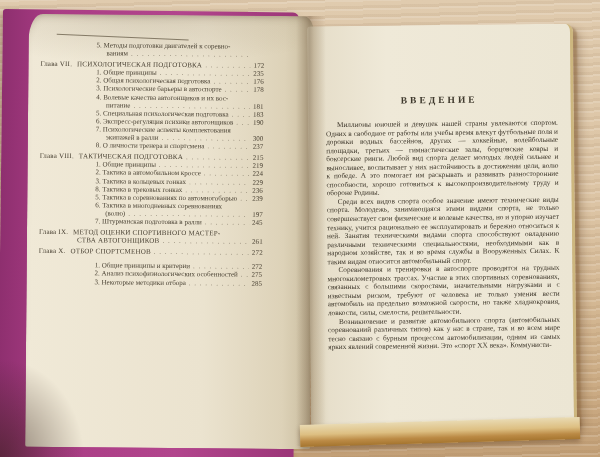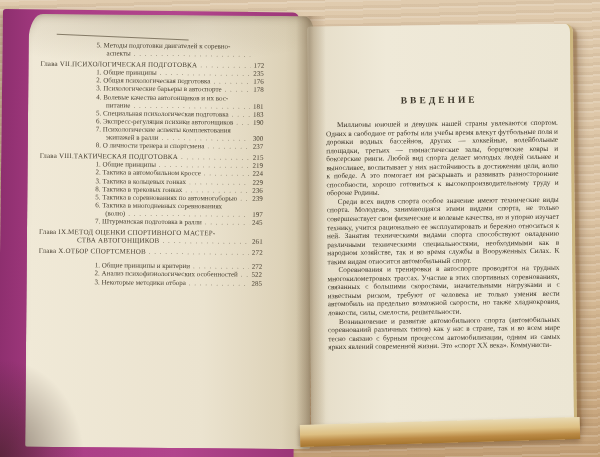--- a/index.html
+++ b/index.html
@@ -44,21 +44,21 @@
     box-shadow:0 3px 5px rgba(80,50,25,.4);}
 
   .page-rule{position:absolute;left:28px;top:22px;width:132px;height:1px;
     background:rgba(100,90,70,.75);transform:rotate(2deg);}
 
   
   .toc{position:absolute;left:10px;right:40px;top:27px;
        font-size:7px;line-height:8.1px;color:#4a4234;}
   .toc-row{display:flex;align-items:baseline;}
   .toc-row.chapter{margin-top:3px;padding-left:2px;letter-spacing:.2px;}
-  .toc-row.chapter .chap-prefix{flex:none;}
+  .toc-row.chapter .chap-prefix{flex:none;margin-right:5px;}
   .toc-row.item{padding-left:58px;}
   .toc-row.cont{padding-left:68px;}
   .toc-row.chapcont{padding-left:40px;letter-spacing:.2px;}
   .toc-row.gap{margin-top:6px;}
   .toc-label{white-space:nowrap;}
   .toc-dots{flex:1;overflow:hidden;white-space:nowrap;margin:0 3px;color:#6d6352;letter-spacing:1px;}
   .toc-dots::after{content:". . . . . . . . . . . . . . . . . . . . . .";}
   .toc-dots.hidden{visibility:hidden;}
   .toc-page{flex:none;width:20px;}
 
@@ -80,21 +80,21 @@
     <div class="page-rule"></div>
     <div class="toc" id="toc">
         <div class="toc-row item">
 
     <span class="toc-label">5. Методы подготовки двигателей к соревно-</span>
     <span class="toc-dots hidden"></span>
     <span class="toc-page"></span>
   </div>
         <div class="toc-row cont">
 
-    <span class="toc-label">аспекты</span>
+    <span class="toc-label">ваниям</span>
     <span class="toc-dots"></span>
     <span class="toc-page"></span>
   </div>
         <div class="toc-row chapter">
     <span class="chap-prefix">Глава VII.</span>
     <span class="toc-label">ПСИХОЛОГИЧЕСКАЯ ПОДГОТОВКА</span>
     <span class="toc-dots"></span>
     <span class="toc-page">172</span>
   </div>
         <div class="toc-row item">
@@ -232,21 +232,21 @@
         <div class="toc-row item gap">
 
     <span class="toc-label">1. Общие принципы и критерии</span>
     <span class="toc-dots"></span>
     <span class="toc-page">272</span>
   </div>
         <div class="toc-row item">
 
     <span class="toc-label">2. Анализ психофизиологических особенностей</span>
     <span class="toc-dots"></span>
-    <span class="toc-page">522</span>
+    <span class="toc-page">275</span>
   </div>
         <div class="toc-row item">
 
     <span class="toc-label">3. Некоторые методики отбора</span>
     <span class="toc-dots"></span>
     <span class="toc-page">285</span>
   </div>
       </div>
   </div>
 

